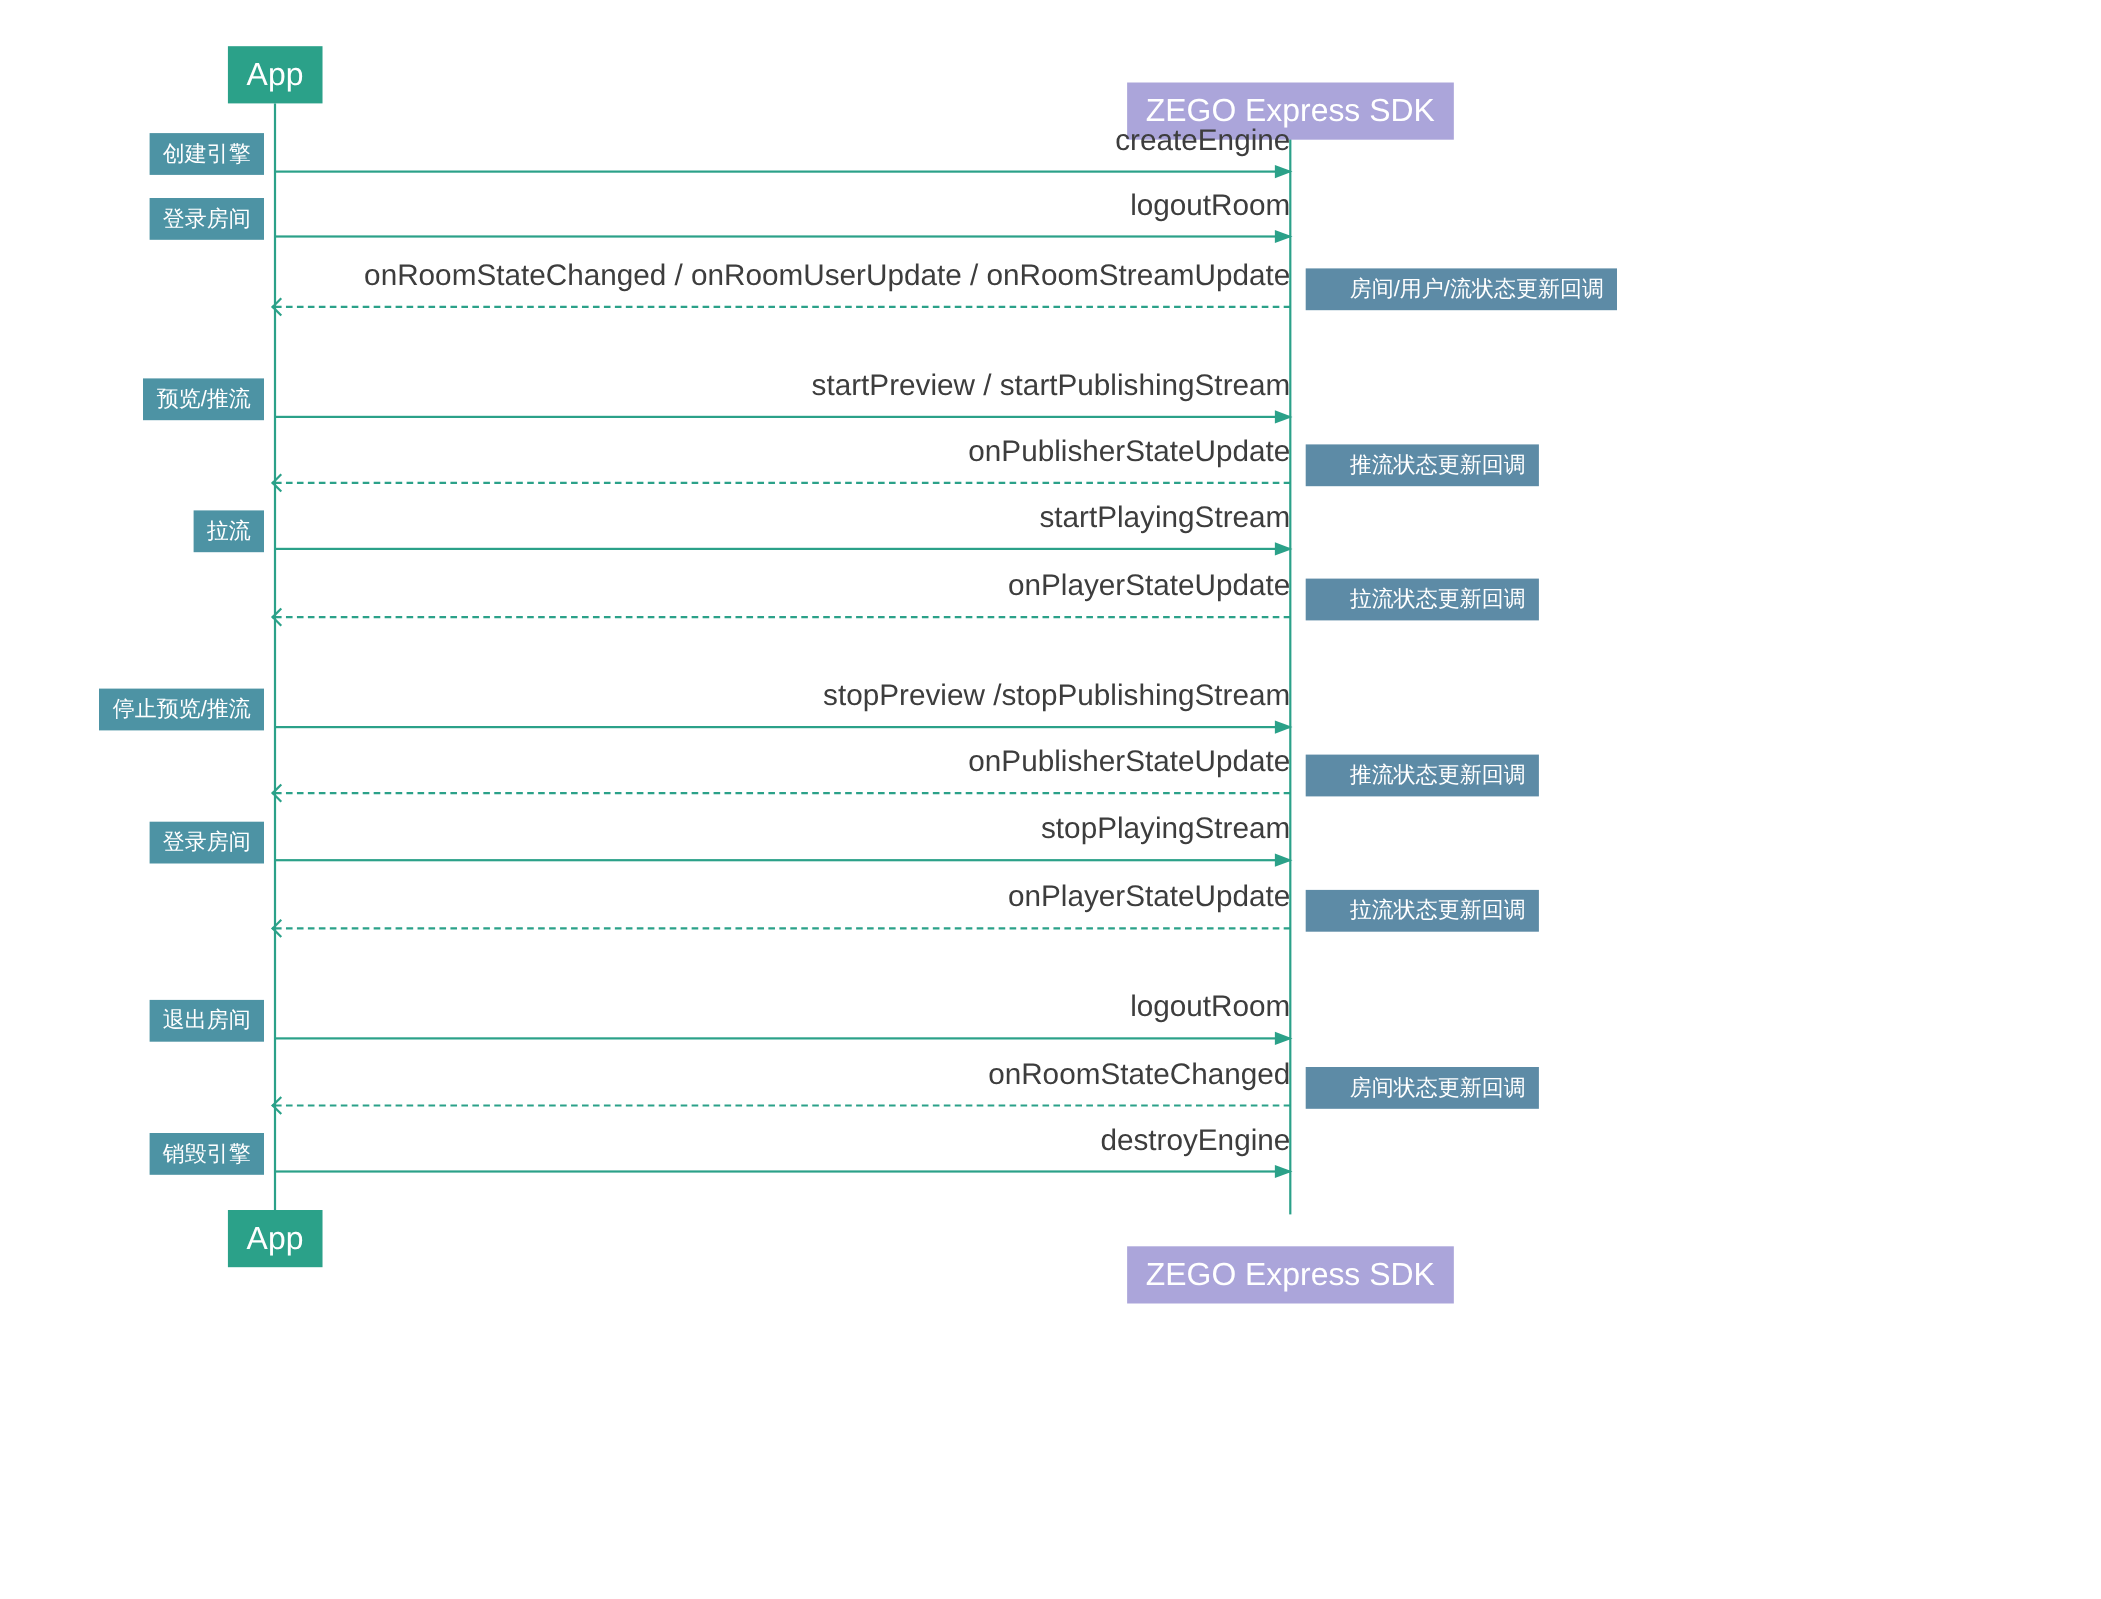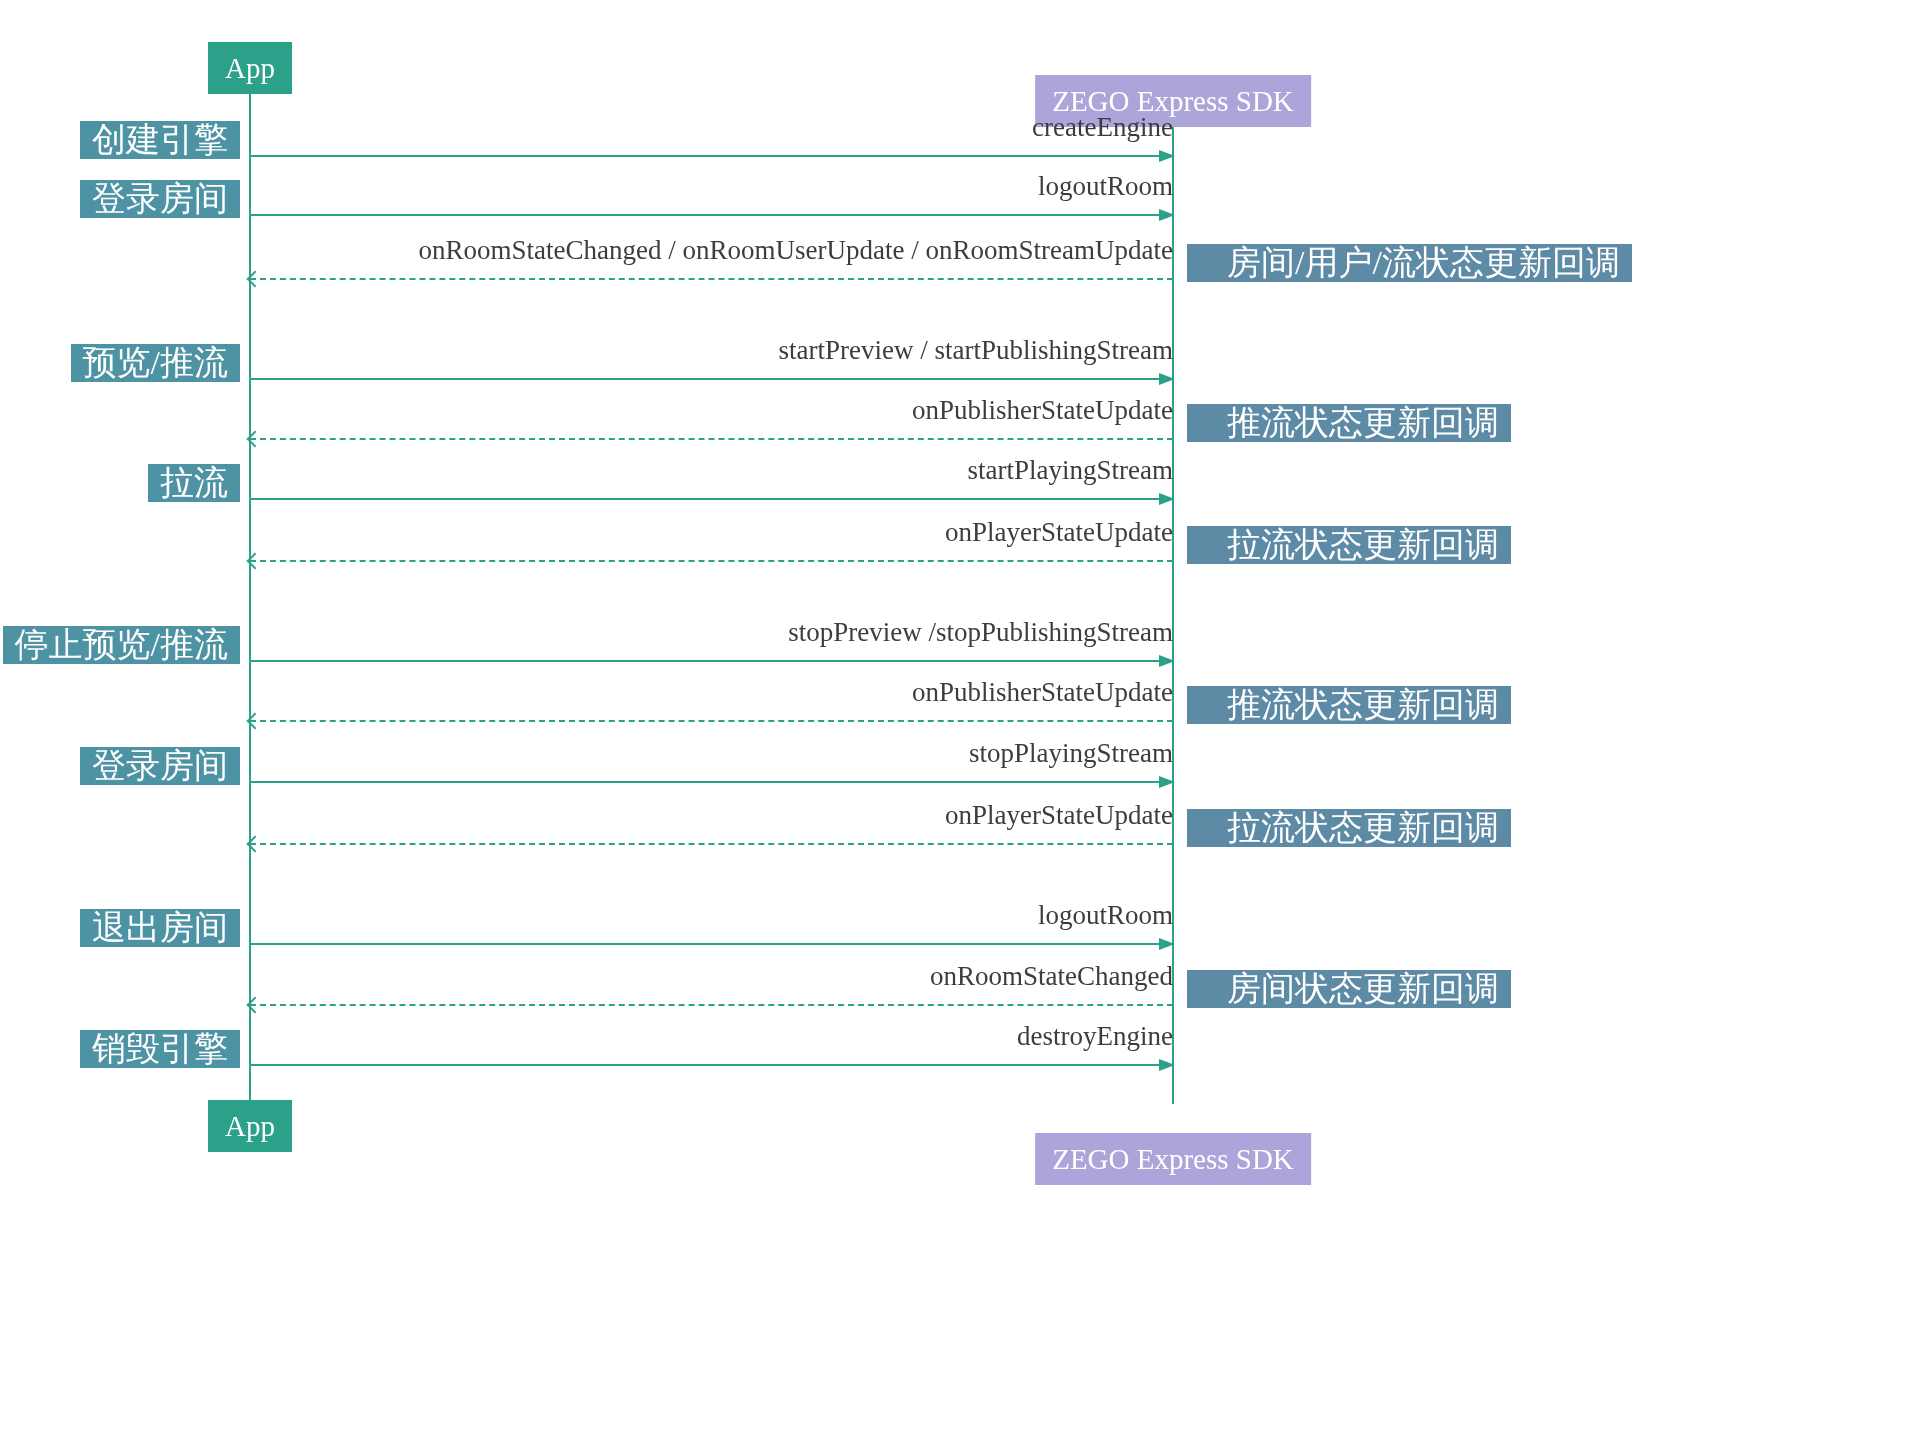--- a/index.html
+++ b/index.html
@@ -5,21 +5,20 @@
   * { margin: 0; padding: 0; box-sizing: border-box; }
   html, body { background: #ffffff; }
   body { font-family: "Liberation Sans", sans-serif; }
 
   .canvas {
     position: relative;
     width: 1910px;
     height: 1454px;
     background: #ffffff;
     overflow: hidden;
-    font-family: Liberation Serif, serif;
   }
 
   
   .lifeline {
     position: absolute;
     width: 2px;
     background: var(--arrow-color, #2ba189);
   }
   .lifeline.app { left: 249px; top: 94px; height: 1008px; }
   .lifeline.sdk { left: 1172px; top: 92px; height: 1012px; }
@@ -96,21 +95,21 @@
     transform: rotate(45deg);
   }
 
   
   .side-label {
     position: absolute;
     height: 38px;
     line-height: 38px;
     padding: 0 12px;
     color: #ffffff;
-    font-size: 34px;
+    font-size: 20px;
     white-space: nowrap;
     top: 14px;
   }
   .side-label.left {
     right: calc(100% + 10px);
     background: var(--step-label-bg, #4d93a4);
   }
   .side-label.right {
     left: calc(100% + 14px);
     background: var(--callback-label-bg, #5d8ba6);

